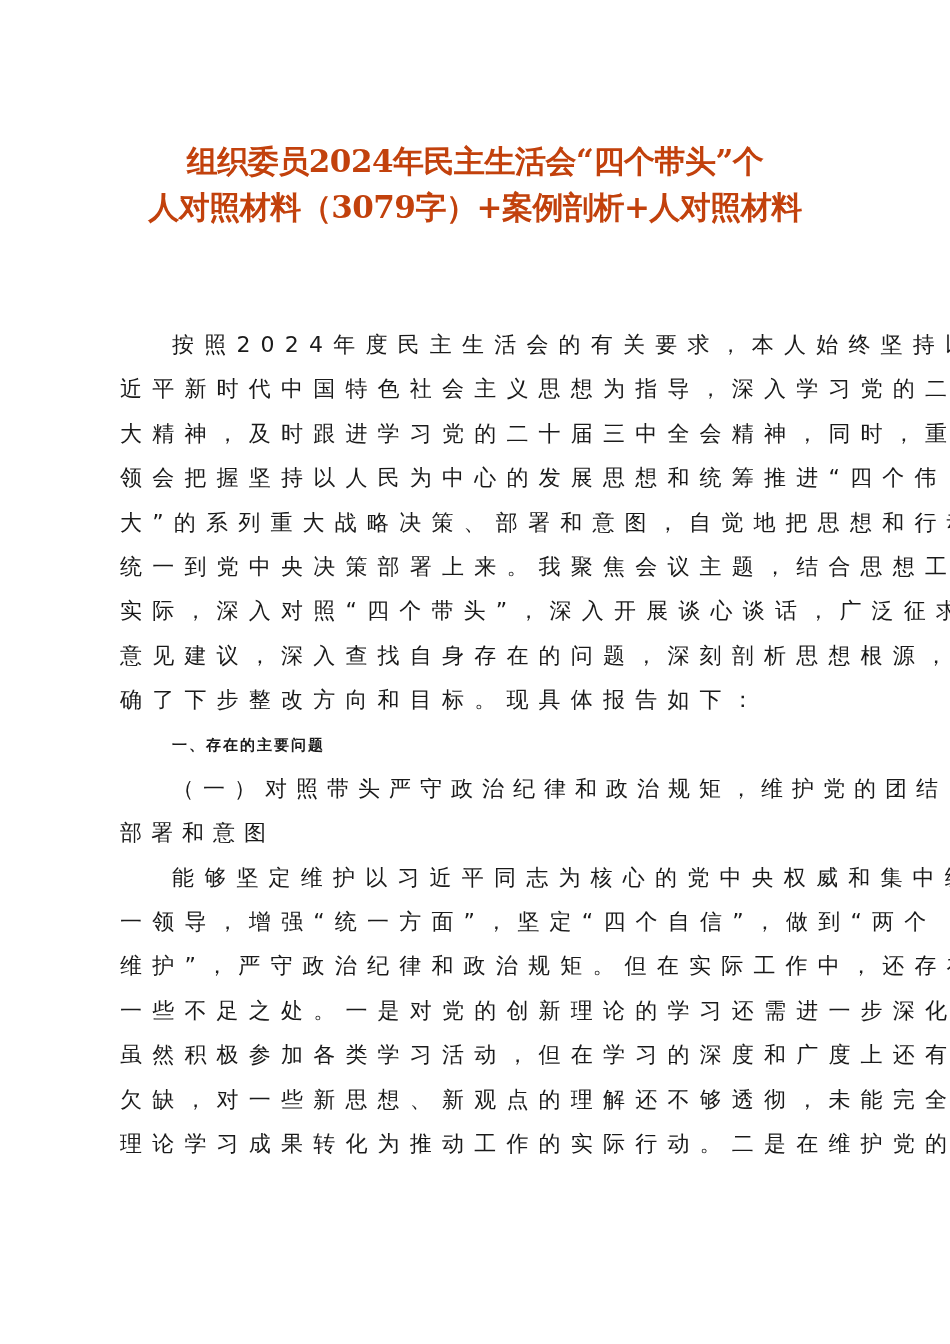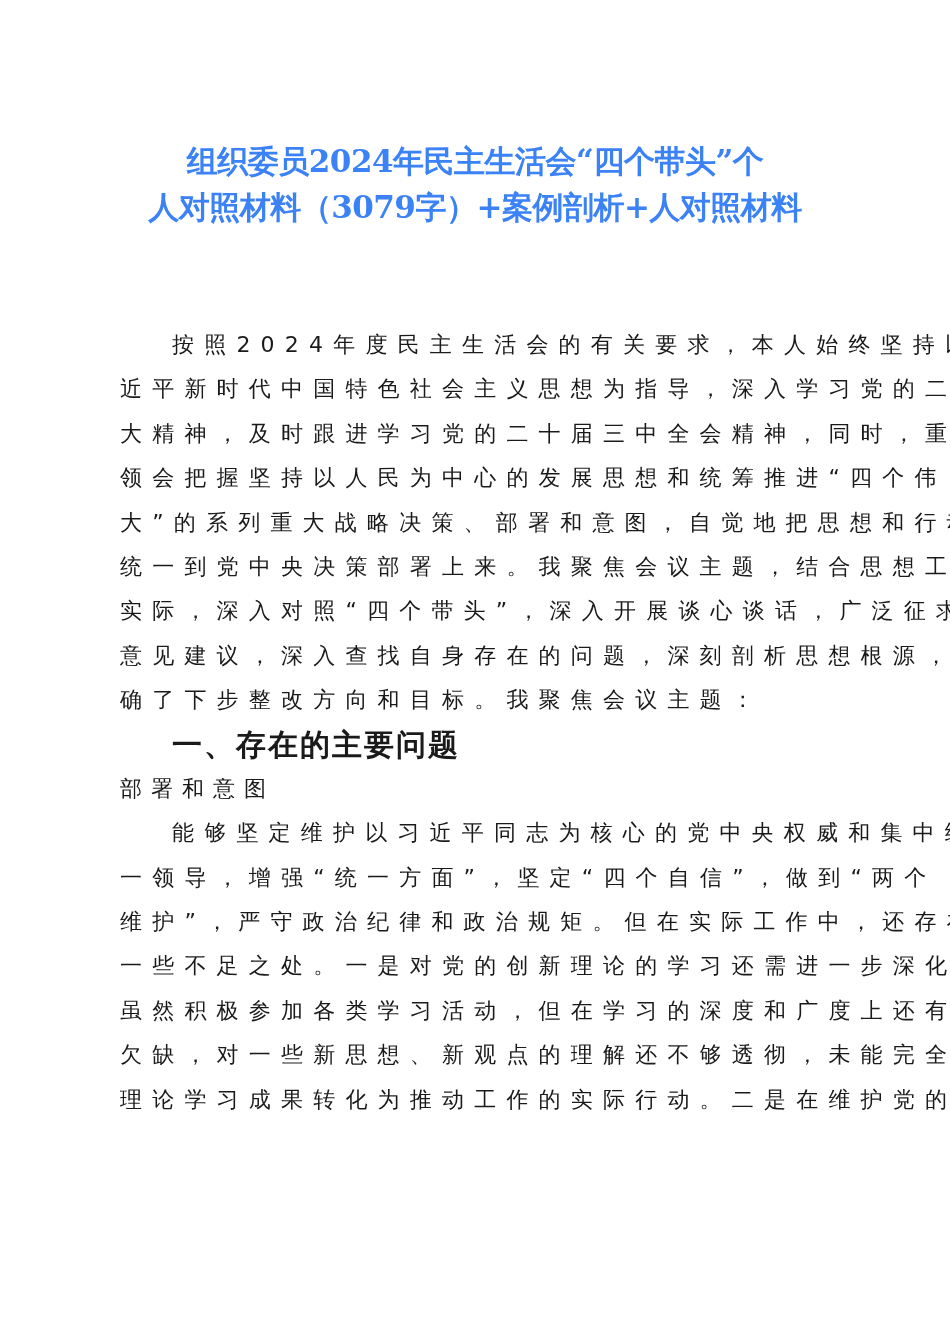--- a/index.html
+++ b/index.html
@@ -1,56 +1,57 @@
 <!DOCTYPE html>
 <html><head>
 <meta charset="utf-8">
 <style>
   html, body { margin: 0; padding: 0; background: #ffffff; }
   body { width: 950px; height: 1344px; position: relative; overflow: hidden; }
   .page { position: absolute; left: 0; top: 0; width: 950px; height: 1344px; background: #fff; }
   .title {
     position: absolute; left: 110px; top: 138px; width: 730px;
     font-family: "DejaVu Serif", serif; font-weight: bold;
-    font-size: 31px; line-height: 46px; text-align: center; color: #3b82f6;
+    font-size: 31px; line-height: 46px; text-align: center; color: #c2410c;
     letter-spacing: -0.5px;
   }
   .title div { white-space: nowrap; }
   .body {
     position: absolute; left: 120px; top: 323px; width: 715px;
     font-family: "DejaVu Sans", sans-serif; font-size: 22px; color: #1a1a1a;
     line-height: 44.4px; letter-spacing: 10.2px;
   }
   .line { white-space: nowrap; height: 44.4px; }
   .indent { padding-left: 52px; }
-  .h1 { font-weight: bold; letter-spacing: 2px; font-size: 30px; }
+  .h1 { font-weight: bold; letter-spacing: 2px; font-size: 15px; }
   .h2 { letter-spacing: 9px; }
 </style>
 </head>
 <body>
 
 <div class="page">
   <div class="title">
     <div>组织委员2024年民主生活会“四个带头”个</div>
     <div>人对照材料（3079字）+案例剖析+人对照材料</div>
   </div>
 
   <div class="body">
     <div class="line indent">按照2024年度民主生活会的有关要求，本人始终坚持以习</div>
     <div class="line">近平新时代中国特色社会主义思想为指导，深入学习党的二十</div>
     <div class="line">大精神，及时跟进学习党的二十届三中全会精神，同时，重点</div>
     <div class="line">领会把握坚持以人民为中心的发展思想和统筹推进“四个伟</div>
     <div class="line">大”的系列重大战略决策、部署和意图，自觉地把思想和行动</div>
     <div class="line">统一到党中央决策部署上来。我聚焦会议主题，结合思想工作</div>
     <div class="line">实际，深入对照“四个带头”，深入开展谈心谈话，广泛征求</div>
     <div class="line">意见建议，深入查找自身存在的问题，深刻剖析思想根源，明</div>
-    <div class="line">确了下步整改方向和目标。我聚焦会议主题：</div>
+    <div class="line">确了下步整改方向和目标。现具体报告如下：</div>
 
     <div class="line indent h1">一、存在的主要问题</div>
 
+    <div class="line indent h2">（一）对照带头严守政治纪律和政治规矩，维护党的团结</div>
     <div class="line h2">部署和意图</div>
 
     <div class="line indent">能够坚定维护以习近平同志为核心的党中央权威和集中统</div>
     <div class="line">一领导，增强“统一方面”，坚定“四个自信”，做到“两个</div>
     <div class="line">维护”，严守政治纪律和政治规矩。但在实际工作中，还存在</div>
     <div class="line">一些不足之处。一是对党的创新理论的学习还需进一步深化。</div>
     <div class="line">虽然积极参加各类学习活动，但在学习的深度和广度上还有所</div>
     <div class="line">欠缺，对一些新思想、新观点的理解还不够透彻，未能完全将</div>
     <div class="line">理论学习成果转化为推动工作的实际行动。二是在维护党的团</div>
   </div>

